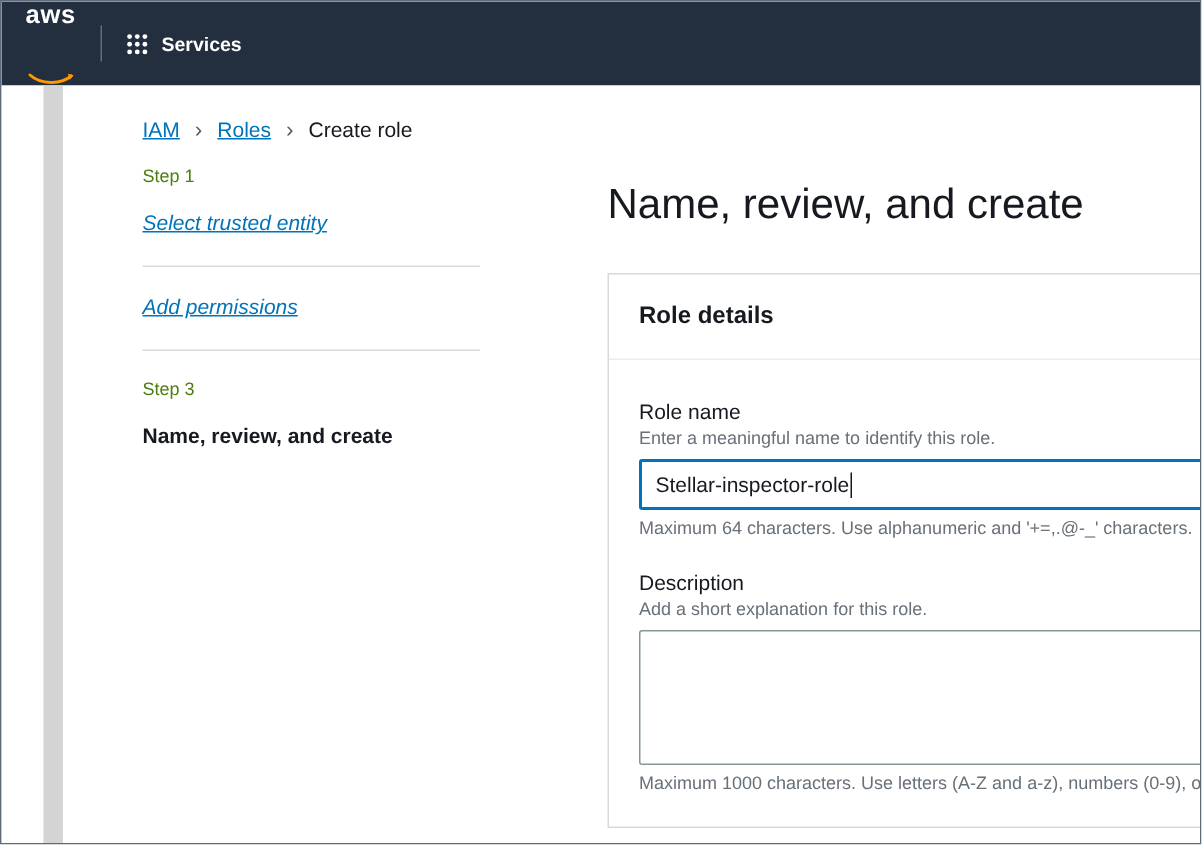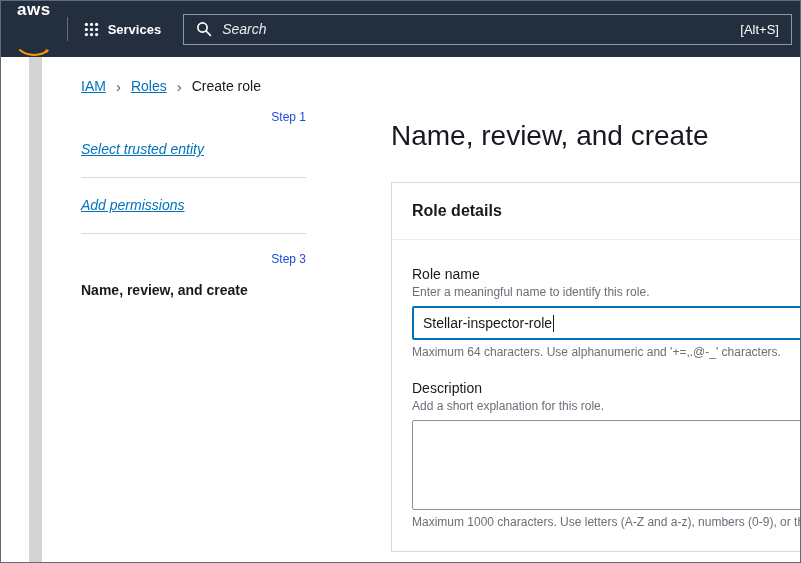--- a/index.html
+++ b/index.html
@@ -14,33 +14,33 @@
   .topbar-divider { width:1px; height:24px; background:rgba(255,255,255,0.3); margin:0 16px; }
   .services-btn { display:flex; align-items:flex-end; gap:9px; background:none; border:none; color:#fff; font-size:13px; font-weight:bold; font-family:inherit; cursor:pointer; }
   .search-box { flex:1; margin-left:22px; height:31px; border:1px solid #8d9aa5; display:flex; align-items:center; padding:0 12px; gap:10px; background:#232f3e; }
   .search-input { flex:1; background:transparent; border:none; outline:none; color:#fff; font-size:14px; font-style:italic; font-family:inherit; }
   .search-input::placeholder { color:#e9ebed; font-style:italic; opacity:1; }
   .search-shortcut { color:#fff; font-size:13px; font-style:normal; white-space:nowrap; }
 
   
   .page-body { flex:1; display:flex; background:#fff; overflow:hidden; }
   .side-strip { flex:0 0 13px; margin-left:28px; background:#d4d4d4; }
-  .content { flex:1; padding:21px 0 0 39px; overflow:hidden; }
+  .content { flex:1; padding:21px 0 0 53px; overflow:hidden; }
 
   
   .breadcrumb { display:flex; align-items:center; gap:10px; font-size:14px; margin-bottom:16px; }
   .crumb-link { color:#0073bb; text-decoration:underline; cursor:pointer; }
   .crumb-sep { color:#545b64; font-size:15px; line-height:1; }
   .crumb-current { color:#16191f;text-align:center; }
 
   .columns { display:flex; align-items:flex-start; }
 
   
   .steps { flex:0 0 225px; margin-right:85px; }
-  .step-num { font-size:12px; color:#1d4ed8; margin-bottom:16px;text-align:right; }
+  .step-num { font-size:12px; color:#4d7c0f; margin-bottom:16px; }
   .step-link { font-size:14px; color:#0073bb; text-decoration:underline; cursor:pointer; display:inline-block;font-style:italic; }
   .step-current { font-size:14px; color:#16191f; font-weight:bold; }
   .step-divider { border:none; border-top:1px solid #d5dbdb; margin:19px 0 18px 0; }
 
   
   .main { flex:0 0 520px; }
   .page-title { font-size:28px; font-weight:400; color:#16191f; margin-top:10px; }
   .card { margin-top:30px; border:1px solid #d5dbdb; background:#fff; width:520px; }
   .card-header { padding:19px 20px; border-bottom:1px solid #eaeded; }
   .card-title { font-size:16px; font-weight:bold; color:#16191f; }
@@ -77,28 +77,20 @@
           <circle cx="2.4" cy="7.5" r="1.6"></circle>
             <circle cx="7.5" cy="7.5" r="1.6"></circle>
             <circle cx="12.6" cy="7.5" r="1.6"></circle>
           <circle cx="2.4" cy="12.6" r="1.6"></circle>
             <circle cx="7.5" cy="12.6" r="1.6"></circle>
             <circle cx="12.6" cy="12.6" r="1.6"></circle>
         </g>
       </svg>
       <span>Services</span>
     </button>
-    <div class="search-box">
-      <svg width="16" height="16" viewBox="0 0 16 16">
-        <circle cx="6.5" cy="6.5" r="4.6" fill="none" stroke="#ffffff" stroke-width="1.7"></circle>
-        <line x1="10.2" y1="10.2" x2="14.4" y2="14.4" stroke="#ffffff" stroke-width="1.7" stroke-linecap="round"></line>
-      </svg>
-      <input class="search-input" type="text" placeholder="Search" style="">
-      <span class="search-shortcut">[Alt+S]</span>
-    </div>
   </header>
 
   <div class="page-body">
     <div class="side-strip"></div>
 
     <div class="content">
 
       <nav class="breadcrumb">
         <a class="crumb-link">IAM</a>
         <span class="crumb-sep">›</span>

